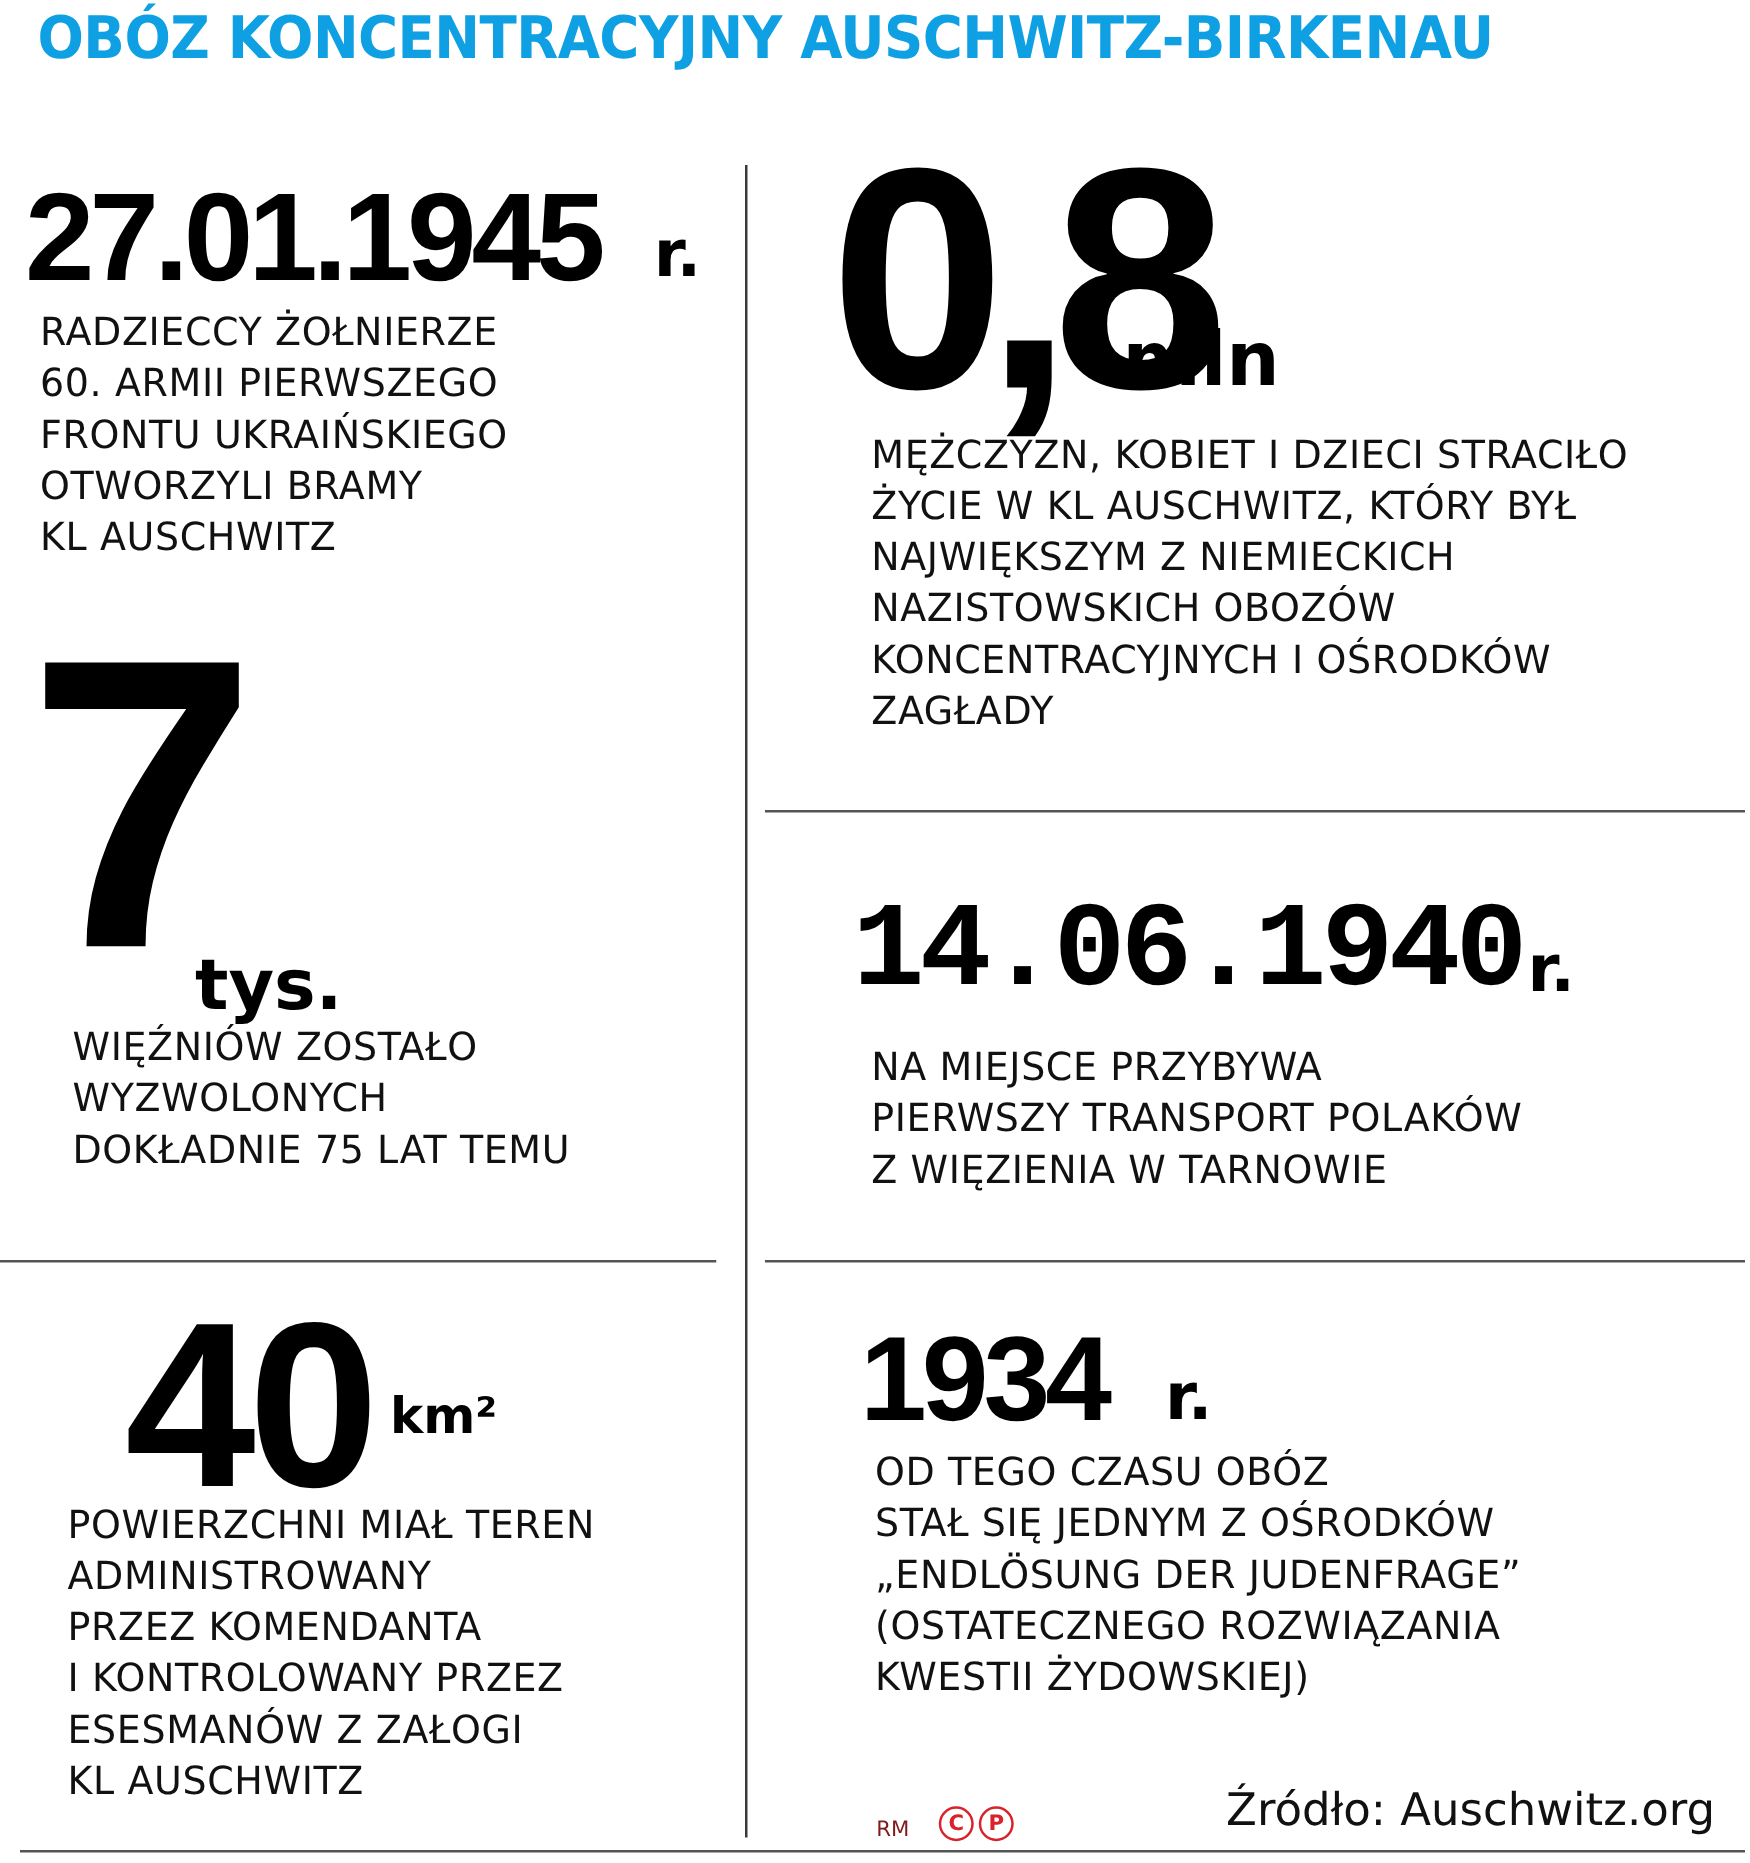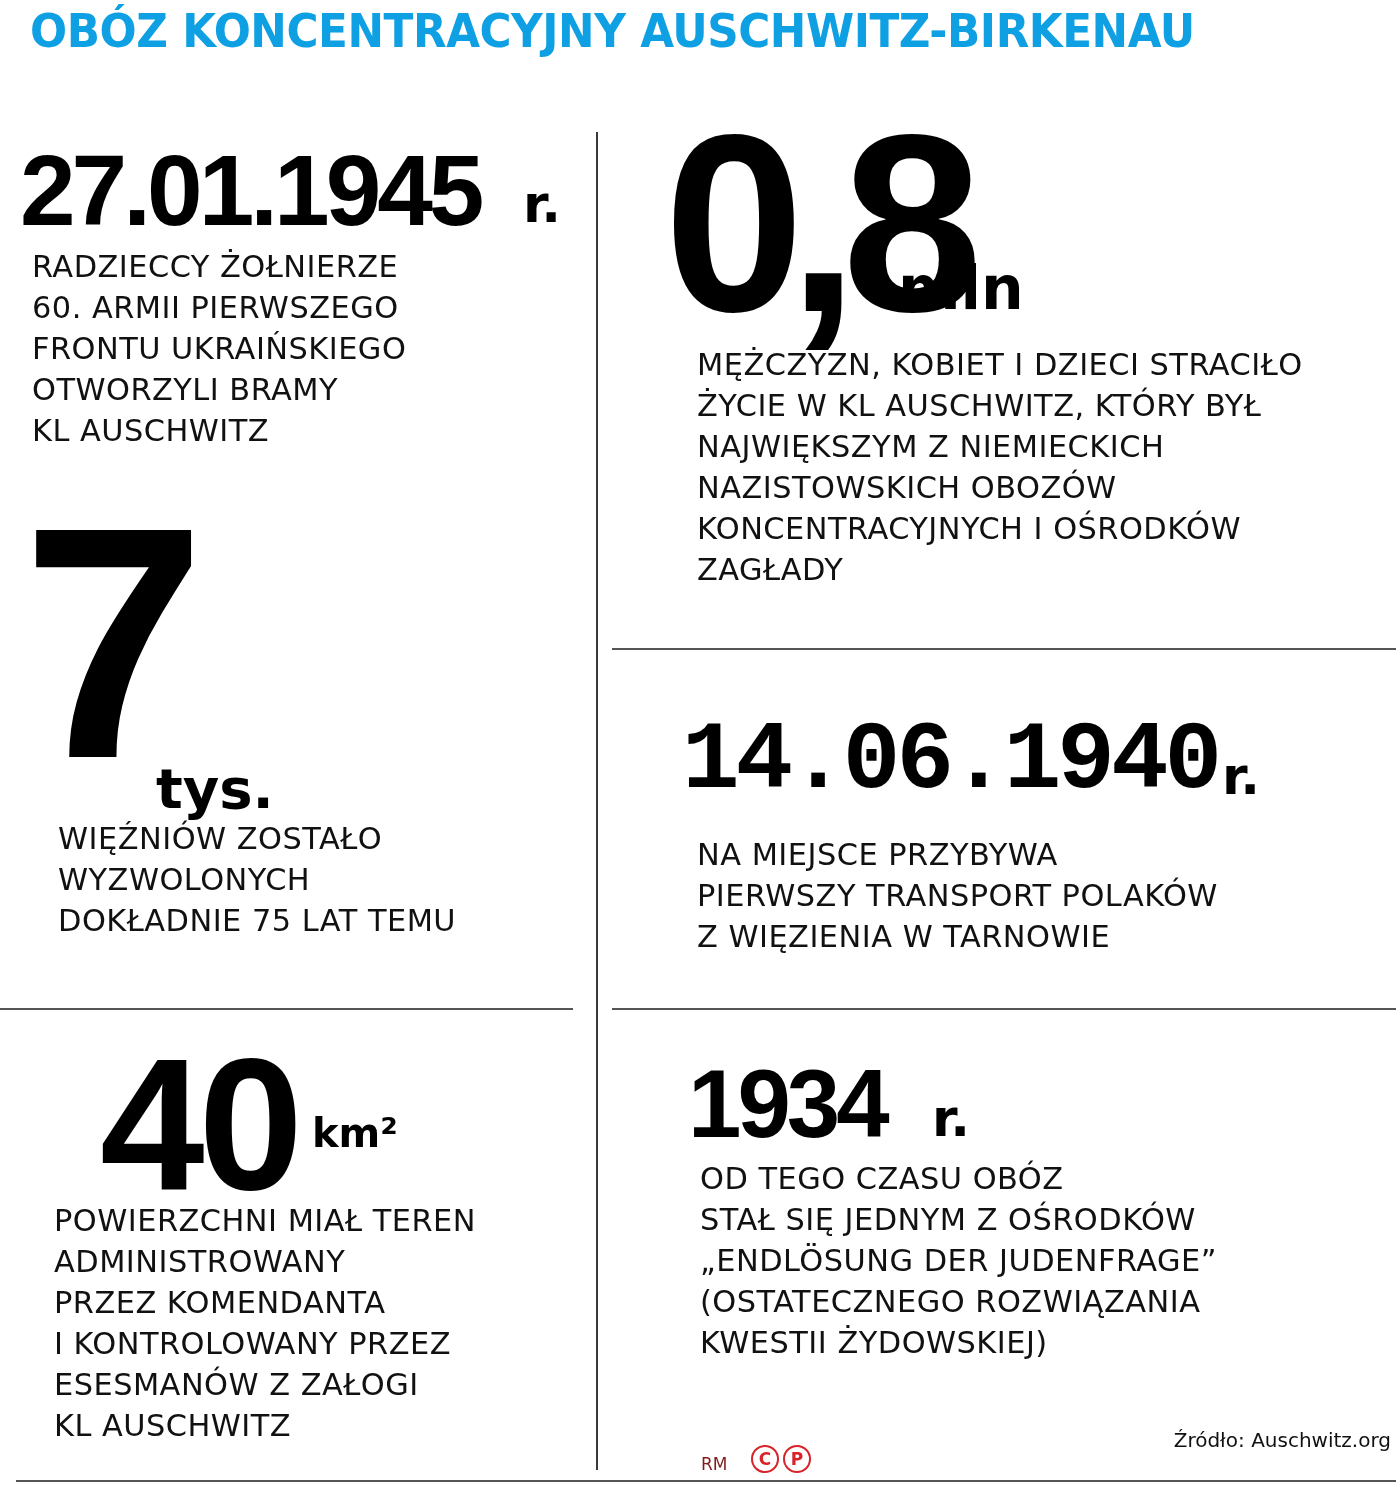--- a/index.html
+++ b/index.html
@@ -5,21 +5,21 @@
   html, body { margin:0; padding:0; background:#ffffff; }
   body { width:1400px; height:1490px; position:relative; overflow:hidden; font-family:"DejaVu Sans", sans-serif; color:#111; }
   .title { position:absolute; left:30px; top:0px; font-size:47px; font-weight:bold; color:#0ea0e3; letter-spacing:-0.5px; white-space:nowrap; line-height:62px; transform:scaleX(0.93); transform-origin:left top; }
   .vline { position:absolute; left:596px; top:132px; width:2px; height:1338px; background:#3a3a3a; }
   .hline { position:absolute; height:2px; background:#555; }
   .big { position:absolute; font-family:"Liberation Sans", sans-serif; font-weight:bold; color:#000; white-space:nowrap; letter-spacing:-4px; line-height:1; }
   .unit { position:absolute; font-family:"DejaVu Sans", sans-serif; font-weight:bold; color:#000; white-space:nowrap; line-height:1; }
   .desc { position:absolute; font-size:31px; line-height:41px; color:#111; white-space:pre-line; letter-spacing:0.5px; transform:scaleX(0.98); transform-origin:left top; }
   .footer-rm { position:absolute; left:701px; top:1454px; font-size:17px; color:#7f1d1d; }
   .cp { position:absolute; top:1445px; width:24px; height:24px; border:2.5px solid #d8232a; border-radius:50%; color:#d8232a; font-weight:bold; font-size:17px; text-align:center; line-height:24px; box-sizing:content-box; }
-  .source { position:absolute; right:9px; top:1428px; font-size:20px; color:#111; }
+  .source { position:absolute; right:28px; top:1428px; font-size:36px; color:#111; }
 </style>
 </head>
 <body>
 
 <div class="title">OBÓZ KONCENTRACYJNY AUSCHWITZ-BIRKENAU</div>
 
 <div class="vline"></div>
 <div class="hline" style="left:612px; top:648px; width:784px;"></div>
 <div class="hline" style="left:0px; top:1008px; width:573px;"></div>
 <div class="hline" style="left:612px; top:1008px; width:784px;"></div>

